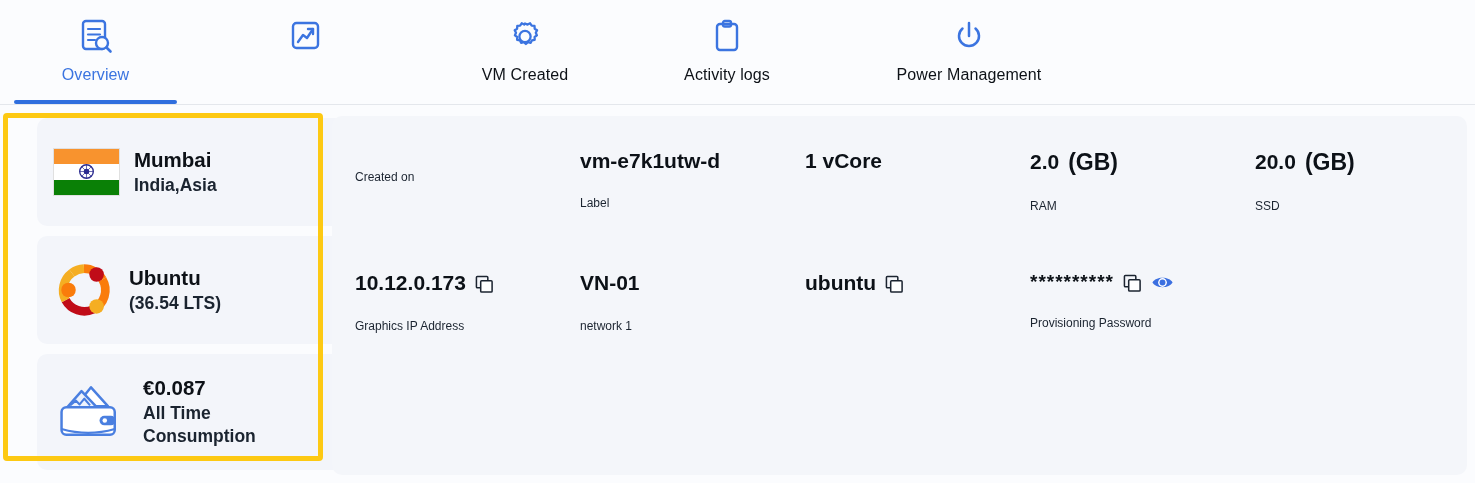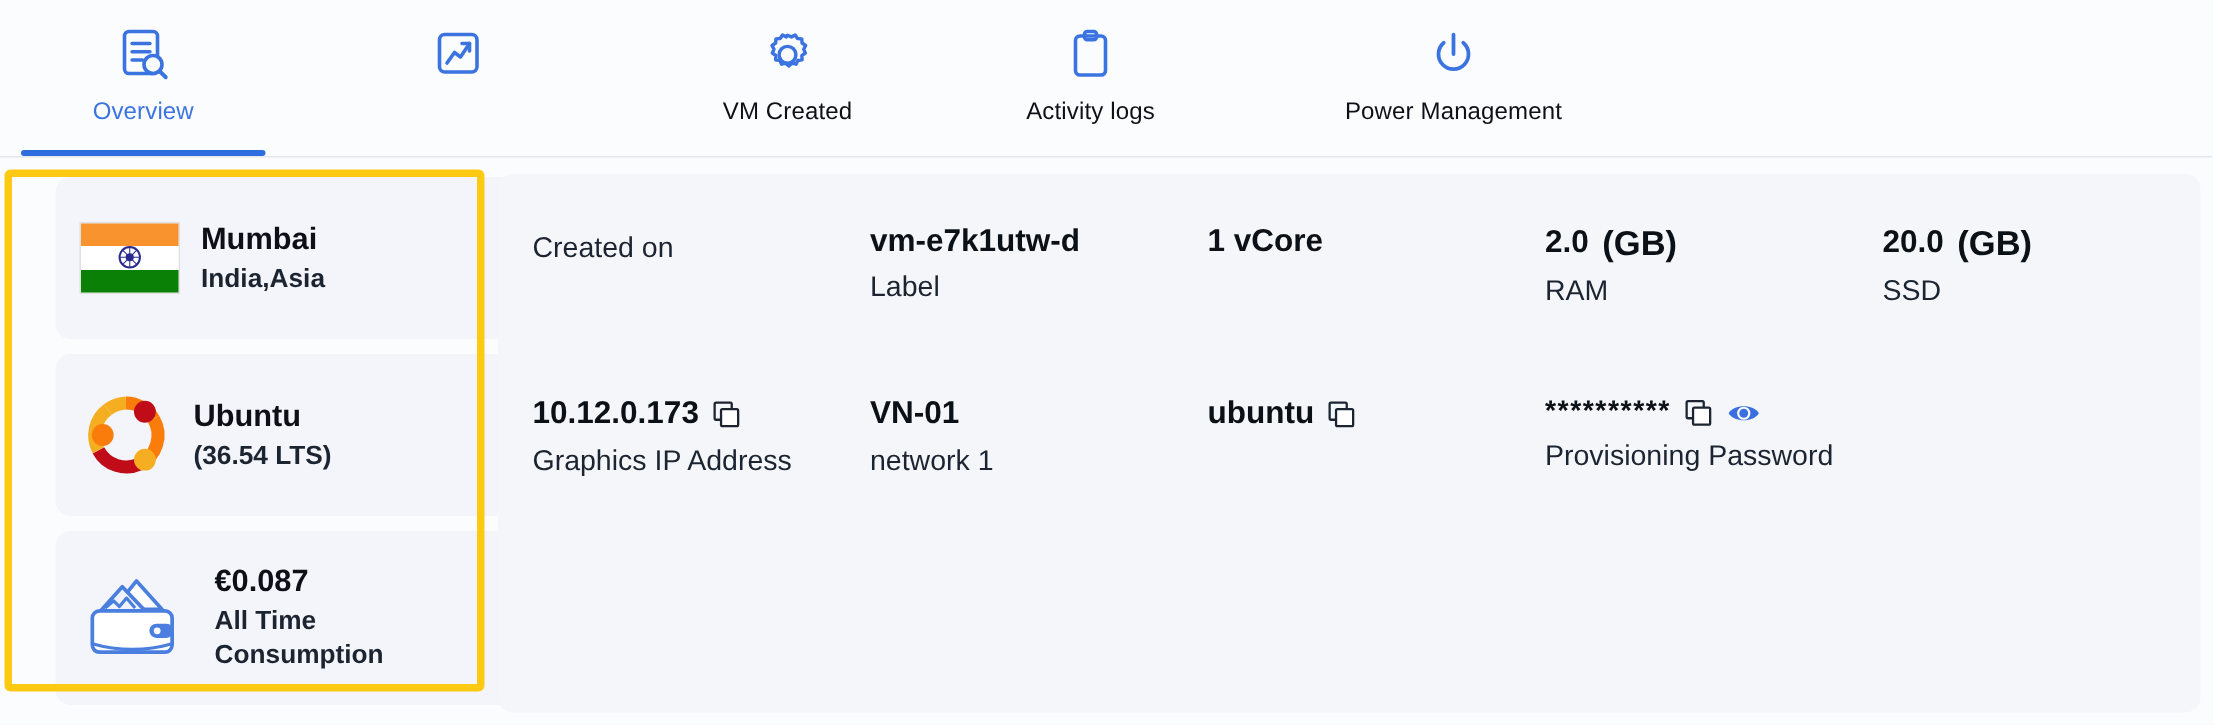--- a/index.html
+++ b/index.html
@@ -86,21 +86,21 @@
     grid-template-columns: 225px 225px 225px 225px 1fr;
     row-gap: 56px;
   }
   .field .fval {
     font-size: 21px; font-weight: 700; color: #0c1117;
     line-height: 1.25; white-space: nowrap;
     display: flex; align-items: center; gap: 9px;
   }
   .field .fval .unit { font-size: 23px; font-weight: 700; }
   .field .flabel {
-    font-size: 19px; color: #1b2430; margin-top: 6px; line-height: 1.3;
+    font-size: 12px; color: #1b2430; margin-top: 22px; line-height: 1.3;
     white-space: nowrap;
   }
   .mask { letter-spacing: 1px; font-size: 19px; font-weight: 700; }
   .copy-icon { width: 19px; height: 19px; cursor: pointer; flex: 0 0 19px; }
   .eye-icon  { width: 23px; height: 23px; cursor: pointer; flex: 0 0 23px; }
 </style>
 </head>
 <body>
 
 <div class="page">

